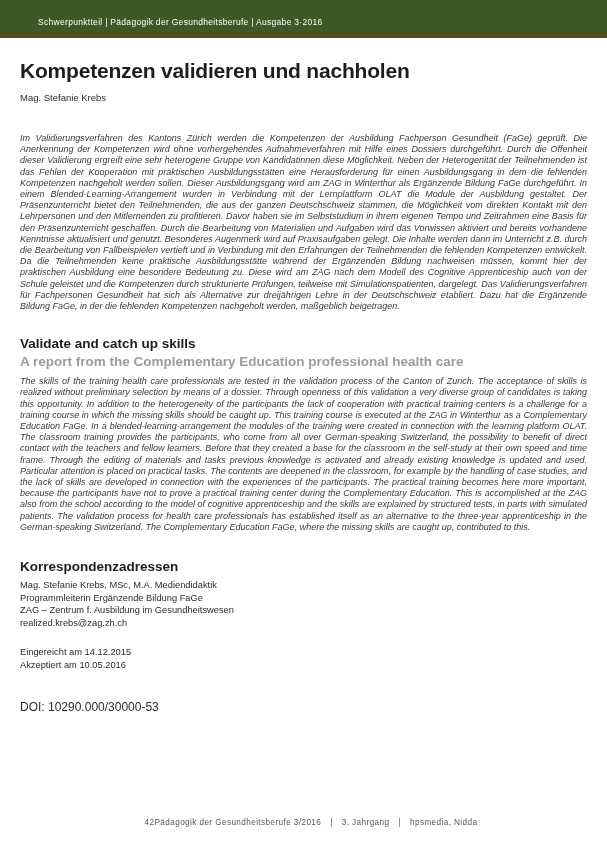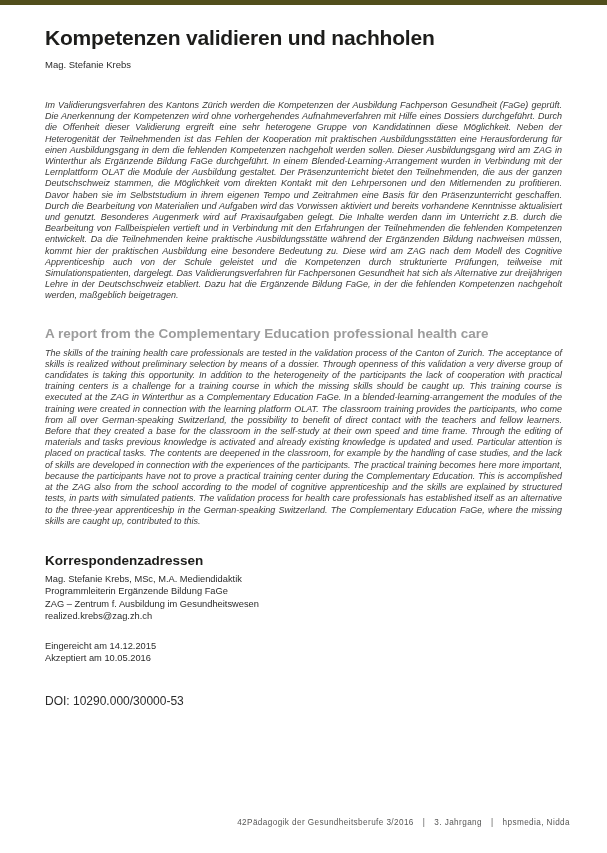--- a/index.html
+++ b/index.html
@@ -28,21 +28,21 @@
   }
   .banner-text{
     color:#ffffff;
     font-size:8.5px;
     letter-spacing:0.3px;
   }
   .banner-accent{
     height:5px;
     background:var(--banner-olive,#514e1c);
   }
-  .content{padding:0 45px;}
+  .content{padding:0 20px;}
   .title{
     margin-top:21px;
     font-size:21px;
     font-weight:700;
     color:var(--title-dark,#1d1d1b);
     letter-spacing:-0.2px;
   }
   .subtitle{
     margin-top:6px;
     font-size:17.5px;
@@ -92,44 +92,48 @@
   }
   .doi{
     margin-top:29px;
     font-size:12px;
     color:#2b2b2b;
   }
   .footer{
     position:absolute;
     left:12px;right:0;top:818px;
     display:flex;
-    justify-content:flex-end;
+    justify-content:center;
     align-items:baseline;
     padding:0 37px 0 40px;
     font-size:8.2px;
     letter-spacing:0.4px;
     color:var(--footer-gray,#575756);
   }
   .footer .sep{margin:0 9px;}
 </style>
 </head>
 <body>
 
 <div class="page">
 
+  <header class="banner">
+    <span class="banner-text">Schwerpunktteil | Pädagogik der Gesundheitsberufe | Ausgabe 3·2016</span>
+  </header>
   <div class="banner-accent"></div>
 
   <main class="content">
 
     <h1 class="title">Kompetenzen validieren und nachholen</h1>
     <p class="author">Mag. Stefanie Krebs</p>
 
     <p class="abstract">Im Validierungsverfahren des Kantons Zürich werden die Kompetenzen der Ausbildung Fachperson Gesundheit (FaGe) geprüft. Die Anerkennung der Kompetenzen wird ohne vorhergehendes Aufnahmeverfahren mit Hilfe eines Dossiers durchgeführt. Durch die Offenheit dieser Validierung ergreift eine sehr heterogene Gruppe von Kandidatinnen diese Möglichkeit. Neben der Heterogenität der Teilnehmenden ist das Fehlen der Kooperation mit praktischen Ausbildungsstätten eine Herausforderung für einen Ausbildungsgang in dem die fehlenden Kompetenzen nachgeholt werden sollen. Dieser Ausbildungsgang wird am ZAG in Winterthur als Ergänzende Bildung FaGe durchgeführt. In einem Blended-Learning-Arrangement wurden in Verbindung mit der Lernplattform OLAT die Module der Ausbildung gestaltet. Der Präsenzunterricht bietet den Teilnehmenden, die aus der ganzen Deutschschweiz stammen, die Möglichkeit vom direkten Kontakt mit den Lehrpersonen und den Mitlernenden zu profitieren. Davor haben sie im Selbststudium in ihrem eigenen Tempo und Zeitrahmen eine Basis für den Präsenzunterricht geschaffen. Durch die Bearbeitung von Materialien und Aufgaben wird das Vorwissen aktiviert und bereits vorhandene Kenntnisse aktualisiert und genutzt. Besonderes Augenmerk wird auf Praxisaufgaben gelegt. Die Inhalte werden dann im Unterricht z.B. durch die Bearbeitung von Fallbeispielen vertieft und in Verbindung mit den Erfahrungen der Teilnehmenden die fehlenden Kompetenzen entwickelt. Da die Teilnehmenden keine praktische Ausbildungsstätte während der Ergänzenden Bildung nachweisen müssen, kommt hier der praktischen Ausbildung eine besondere Bedeutung zu. Diese wird am ZAG nach dem Modell des Cognitive Apprenticeship auch von der Schule geleistet und die Kompetenzen durch strukturierte Prüfungen, teilweise mit Simulationspatienten, dargelegt. Das Validierungsverfahren für Fachpersonen Gesundheit hat sich als Alternative zur dreijährigen Lehre in der Deutschschweiz etabliert. Dazu hat die Ergänzende Bildung FaGe, in der die fehlenden Kompetenzen nachgeholt werden, maßgeblich beigetragen.</p>
 
     <section class="en-section">
+      <h3 class="section-heading">Validate and catch up skills</h3>
       <div class="en-subheading">A report from the Complementary Education professional health care</div>
       <p class="abstract">The skills of the training health care professionals are tested in the validation process of the Canton of Zurich. The acceptance of skills is realized without preliminary selection by means of a dossier. Through openness of this validation a very diverse group of candidates is taking this opportunity. In addition to the heterogeneity of the participants the lack of cooperation with practical training centers is a challenge for a training course in which the missing skills should be caught up. This training course is executed at the ZAG in Winterthur as a Complementary Education FaGe. In a blended-learning-arrangement the modules of the training were created in connection with the learning platform OLAT. The classroom training provides the participants, who come from all over German-speaking Switzerland, the possibility to benefit of direct contact with the teachers and fellow learners. Before that they created a base for the classroom in the self-study at their own speed and time frame. Through the editing of materials and tasks previous knowledge is activated and already existing knowledge is updated and used. Particular attention is placed on practical tasks. The contents are deepened in the classroom, for example by the handling of case studies, and the lack of skills are developed in connection with the experiences of the participants. The practical training becomes here more important, because the participants have not to prove a practical training center during the Complementary Education. This is accomplished at the ZAG also from the school according to the model of cognitive apprenticeship and the skills are explained by structured tests, in parts with simulated patients. The validation process for health care professionals has established itself as an alternative to the three-year apprenticeship in the German-speaking Switzerland. The Complementary Education FaGe, where the missing skills are caught up, contributed to this.</p>
     </section>
 
     <section class="correspondence">
       <h3 class="section-heading">Korrespondenzadressen</h3>
       <div class="addr">
         <div>Mag. Stefanie Krebs, MSc, M.A. Mediendidaktik</div>
         <div>Programmleiterin Ergänzende Bildung FaGe</div>
         <div>ZAG – Zentrum f. Ausbildung im Gesundheitswesen</div>

